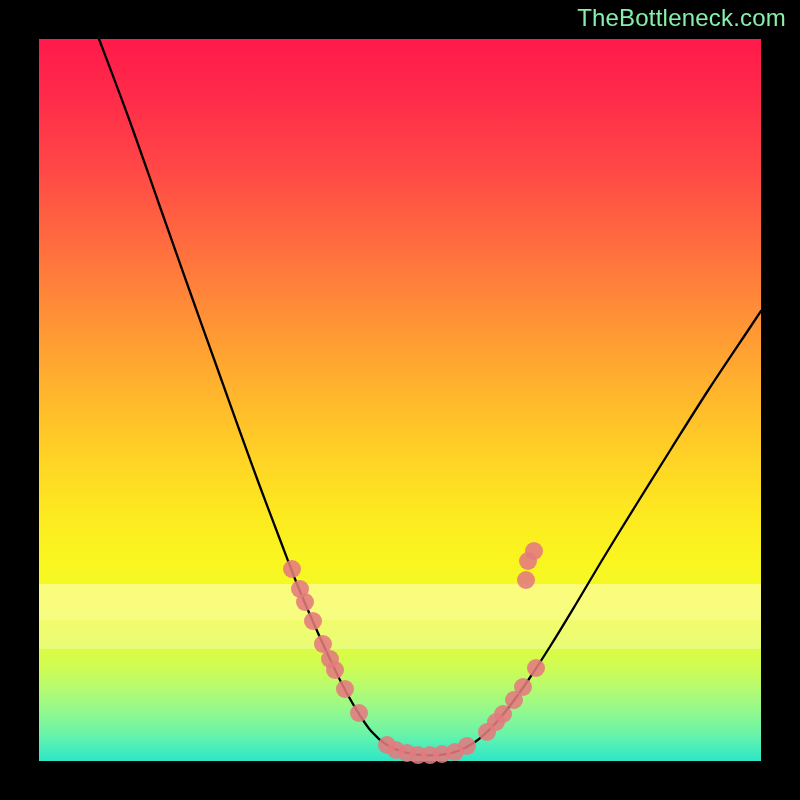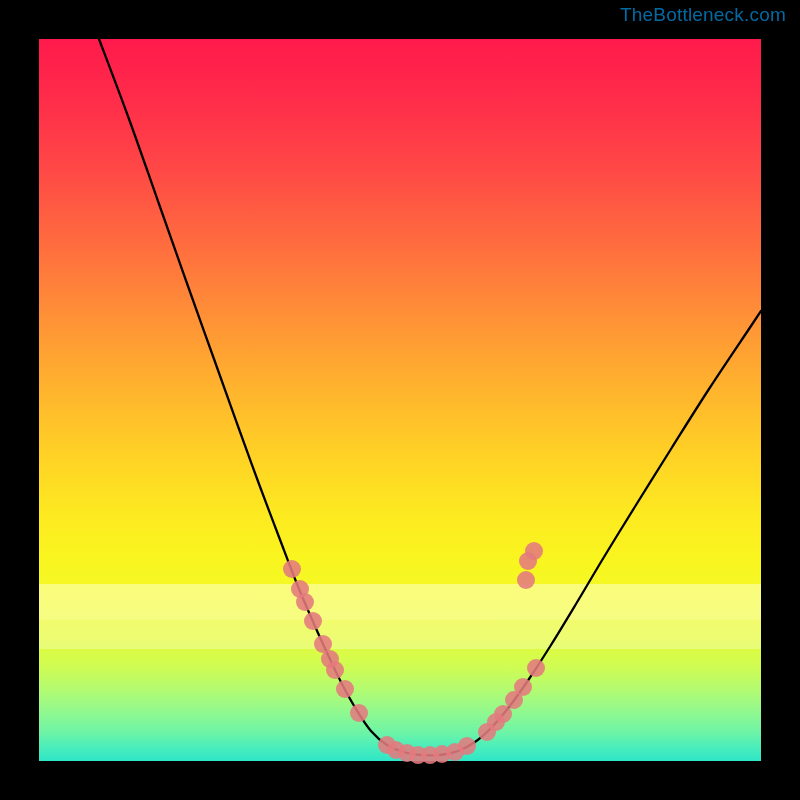--- a/index.html
+++ b/index.html
@@ -52,22 +52,22 @@
     width: 100%;
     background: rgba(255, 255, 200, 0.45);
   }
   .band1 { top: 75.5%; height: 5%; background: rgba(255,255,210,0.5); }
   .band2 { top: 80.5%; height: 4%; background: rgba(255,255,220,0.35); }
 
   .watermark {
     position: absolute;
     top: 4px;
     right: 14px;
-    color: #0369a1;
-    font-size: 19px;
+    color: #86efac;
+    font-size: 24px;
     font-weight: 500;
     letter-spacing: 0.2px;
   }
   svg.curve {
     position: absolute;
     left: 0;
     top: 0;
     width: 722px;
     height: 722px;
     overflow: visible;

